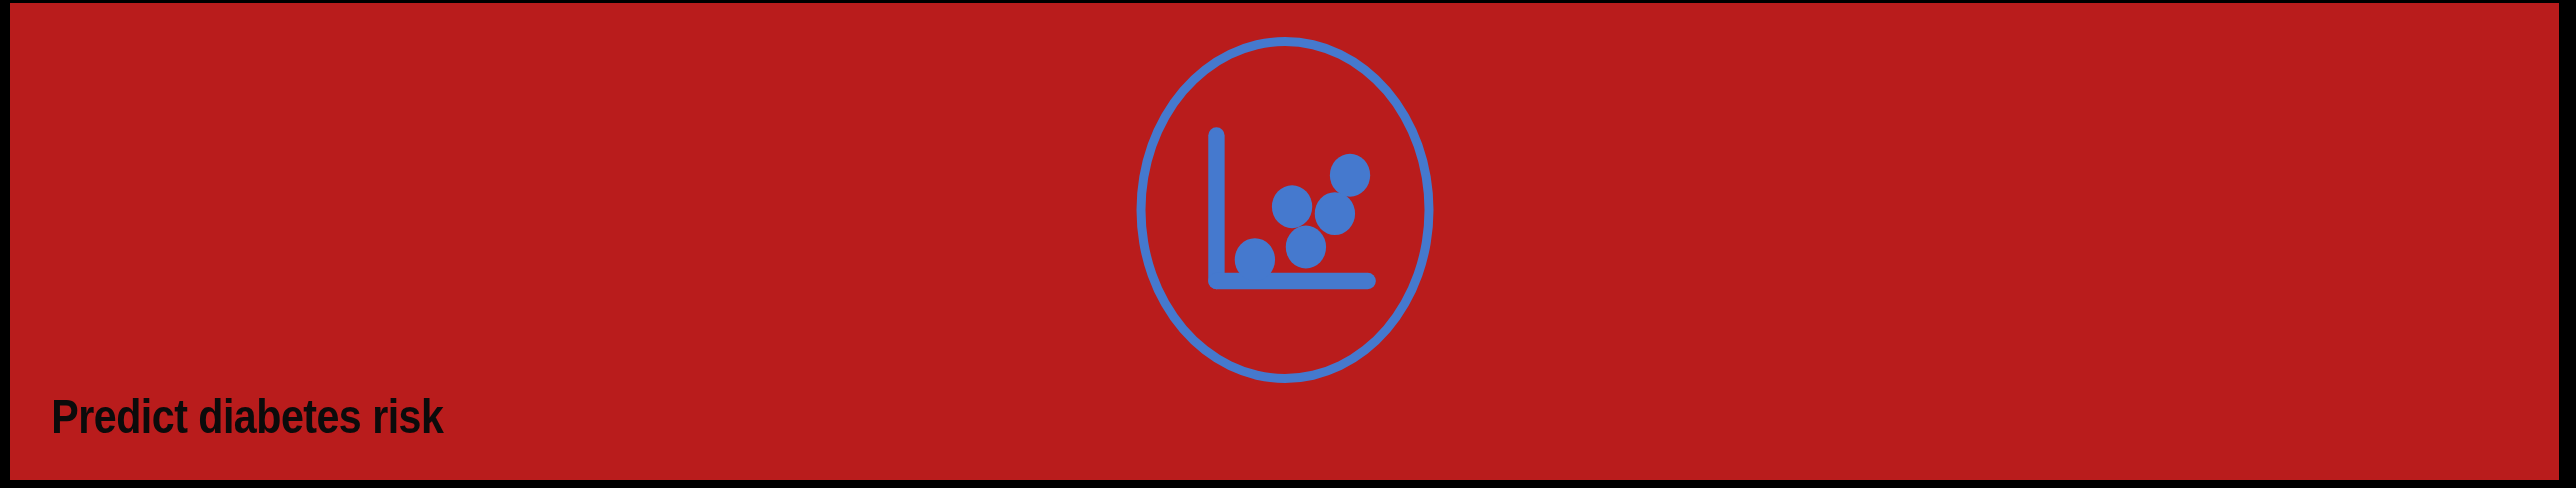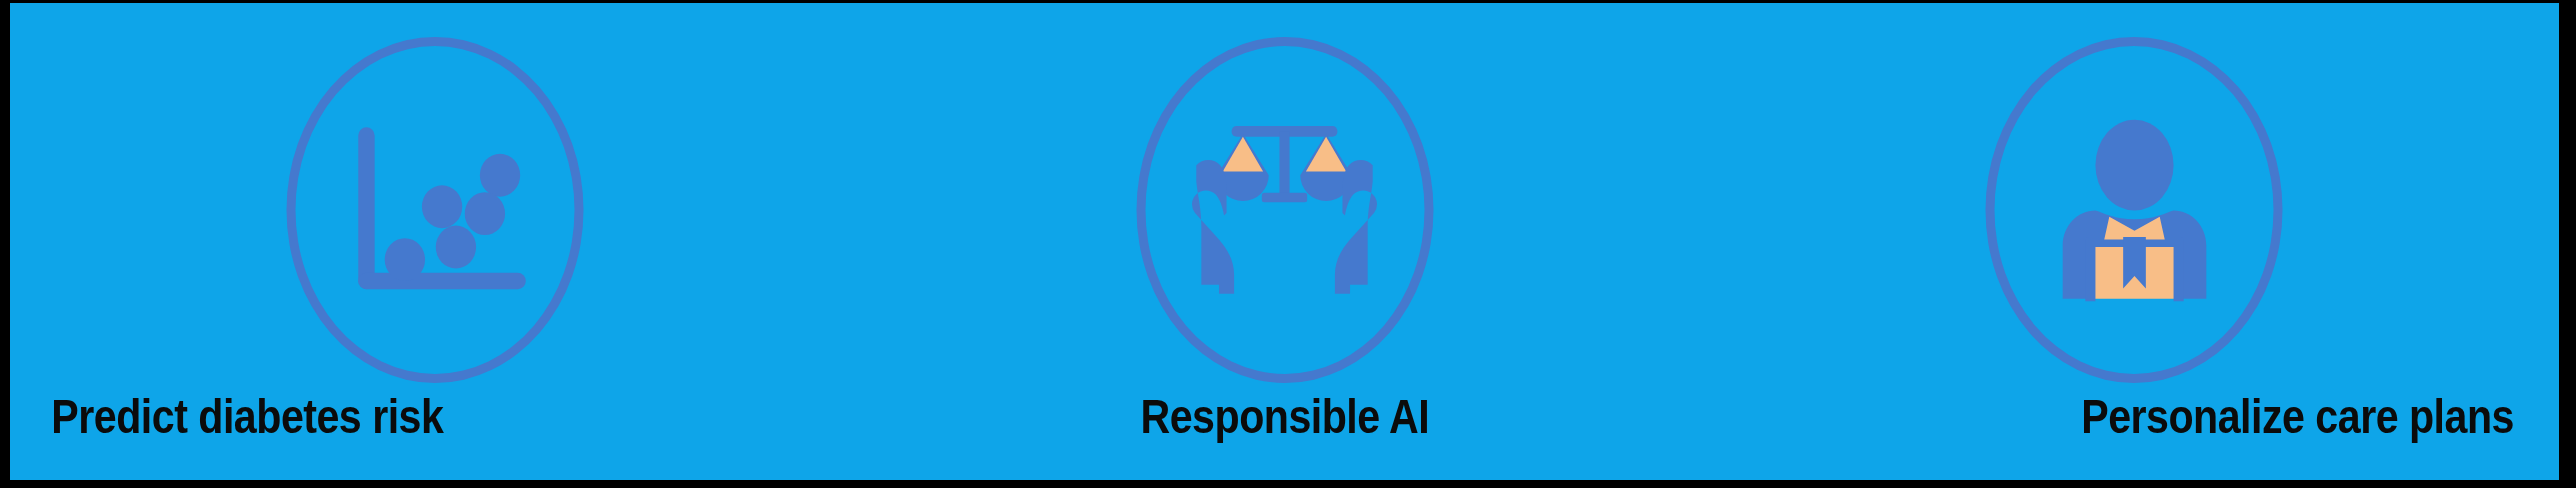--- a/index.html
+++ b/index.html
@@ -14,21 +14,21 @@
     background: #000000;
     overflow: hidden;
     font-family: "Liberation Sans", sans-serif;
   }
   #board {
     position: absolute;
     left: 10px;
     top: 2.5px;
     width: 2549px;
     height: 477px;
-    background: #0ea5e9;
+    background: #b91c1c;
   }
   .panels {
     position: absolute;
     inset: 0;
     display: flex;
     flex-direction: row;
     align-items: flex-start;
   }
   .panel {
     position: relative;
@@ -98,62 +98,18 @@
             <ellipse cx="162" cy="144" rx="32" ry="34" fill="#4579CE"></ellipse>
             <ellipse cx="230" cy="155" rx="32" ry="34" fill="#4579CE"></ellipse>
             <ellipse cx="184" cy="208" rx="32" ry="34" fill="#4579CE"></ellipse>
             <ellipse cx="103" cy="228" rx="32" ry="34" fill="#4579CE"></ellipse>
           </svg>
         </div>
         <div class="label">Predict diabetes risk</div>
       </div>
 
 
-      <div class="panel p3">
-        <div class="badge">
-          <div class="ring"></div>
-          <svg class="glyph" viewBox="0 0 300 300">
 
-            <rect x="66" y="16" width="168" height="17" rx="8" fill="#4579CE"></rect>
-
-            <rect x="142" y="24" width="16" height="106" fill="#4579CE"></rect>
-
-            <rect x="114" y="122" width="72" height="15" rx="4" fill="#4579CE"></rect>
-
-            <path d="M84 28 L125 94 H43 Z M43 94 a41 41 0 0 0 82 0 Z" fill="#4579CE" fill-rule="evenodd"></path>
-            <path d="M84 33 L116 88 H52 Z" fill="#F8BE87"></path>
-
-            <path d="M216 28 L257 94 H175 Z M175 94 a41 41 0 0 0 82 0 Z" fill="#4579CE" fill-rule="evenodd"></path>
-            <path d="M216 33 L248 88 H184 Z" fill="#F8BE87"></path>
-
-            <path d="M10 78 a26 26 0 0 1 38 0 c8 10 10 26 10 40 v36 l-4 4 c-2 -12 -6 -26 -14 -34 a22 22 0 0 0 -32 30 l38 42 c14 16 24 34 24 56 v30 H46 v-14 H18 V176 c0 -30 -6 -50 -8 -72 Z" fill="#4579CE"></path>
-
-            <path d="M290 78 a26 26 0 0 0 -38 0 c-8 10 -10 26 -10 40 v36 l4 4 c2 -12 6 -26 14 -34 a22 22 0 0 1 32 30 l-38 42 c-14 16 -24 34 -24 56 v30 h24 v-14 h28 V176 c0 -30 6 -50 8 -72 Z" fill="#4579CE"></path>
-          </svg>
-        </div>
-        <div class="label">Responsible AI</div>
-      </div>
-
-      <div class="panel p4">
-        <div class="badge">
-          <div class="ring"></div>
-          <svg class="glyph" viewBox="0 0 300 300">
-
-            <ellipse cx="150" cy="78" rx="62" ry="72" fill="#4579CE"></ellipse>
-
-            <path d="M150 164 c32 0 48 -10 62 -14 c28 0 52 24 52 56 v84 h-46 V196 H82 v94 H36 v-84 c0 -32 24 -56 52 -56 c14 4 30 14 62 14 Z" fill="#4579CE"></path>
-
-            <path d="M82 196 h136 v94 H82 Z" fill="#F8BE87"></path>
-
-            <path d="M78 192 h144 a6 6 0 0 1 6 6 v96 h-16 V208 H88 v86 H72 v-96 a6 6 0 0 1 6 -6 Z" fill="#4579CE"></path>
-
-            <path d="M110 160 l40 22 l40 -22 l8 36 H102 Z" fill="#F8BE87"></path>
-
-            <path d="M132 192 h36 v82 l-18 -20 l-18 20 Z" fill="#4579CE"></path>
-          </svg>
-        </div>
-        <div class="label">Personalize care plans</div>
-      </div>
 
     </div>
   </div>
 </div>
 
 
 </body></html>

